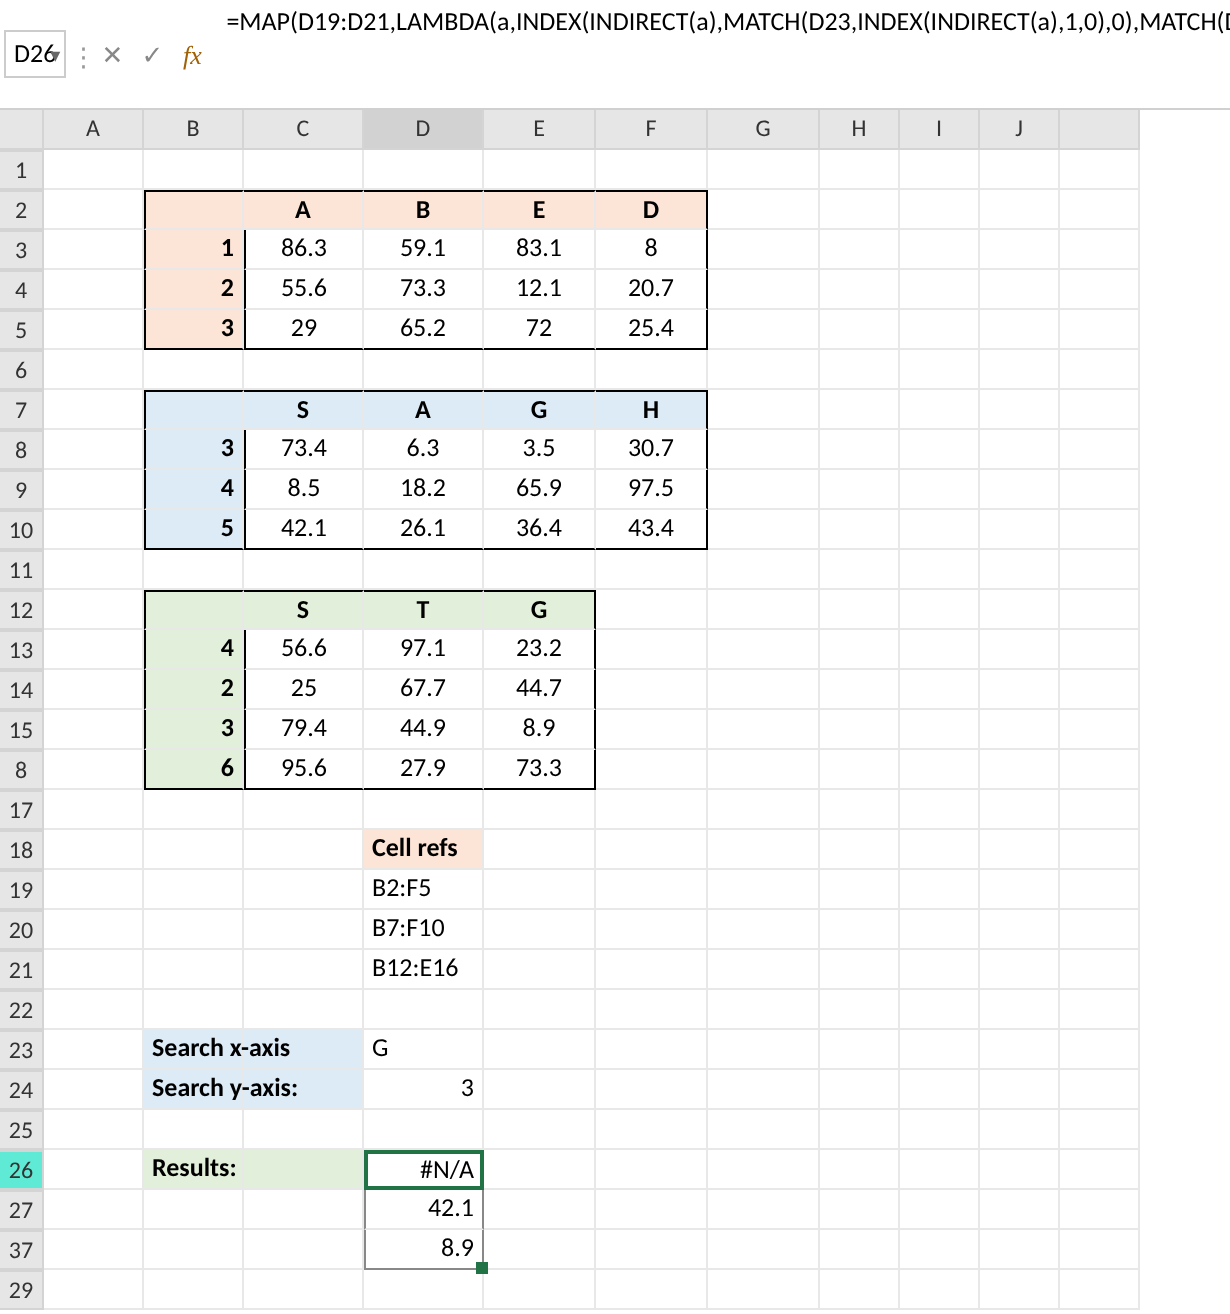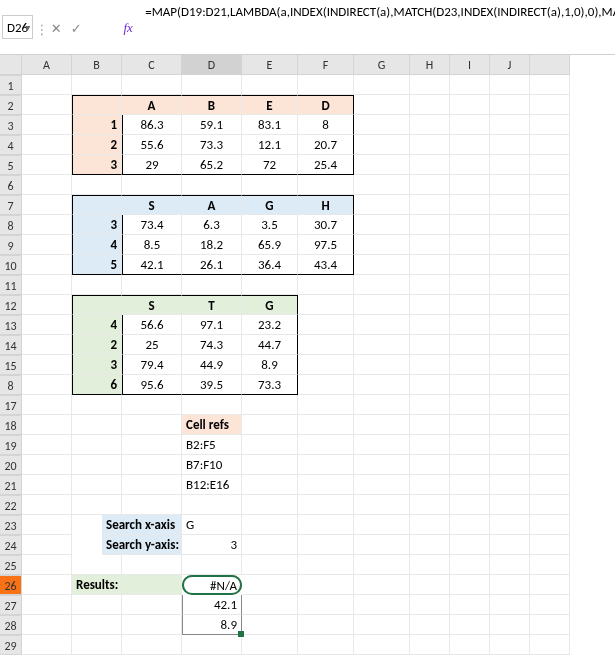--- a/index.html
+++ b/index.html
@@ -3,47 +3,47 @@
 <meta charset="utf-8">
 <style>
   * { box-sizing: border-box; margin: 0; padding: 0; }
   body { font-family: Calibri, Arial, sans-serif; font-size: 13px; background: #fff; color: #000; width: 615px; }
   .formula-bar { display: flex; align-items: center; border-bottom: 1px solid #d0d0d0; background: #fff; }
   .name-box { width: 76px; height: 24px; border: 1px solid #ccc; display: flex; align-items: center; padding: 0 4px; margin: 2px; background: #fff; position: relative; }
   .name-box .dd { position: absolute; right: 2px; font-size: 10px; color: #666; }
   .fb-sep { width: 10px; text-align: center; color: #999; padding-top: 4px; }
   .fb-btns { display: flex; gap: 2px; padding: 2px 2px 0 2px; }
   .fb-btn { width: 18px; height: 20px; display: flex; align-items: center; justify-content: center; color: #888; font-size: 13px; }
-  .fx { font-style: italic; font-family: 'Times New Roman', serif; color: #6d28d9; margin-left: 32px; }
+  .fx { font-style: italic; font-family: 'Times New Roman', serif; color: #a16207; }
   .formula-text { flex: 1; padding: 3px 6px; line-height: 1.4; font-size: 13px; min-height: 54px; }
   .grid { display: grid; grid-template-columns: 22px 50px 50px 60px 60px 56px 56px 56px 40px 40px 40px 40px; }
   .hdr { background: #e6e6e6; border: 1px solid #d4d4d4; border-top: none; text-align: center; font-size: 12px; color: #333; height: 20px; line-height: 20px; border-left: none; }
   .hdr:first-child { border-left: 1px solid #d4d4d4; }
   .hdr.sel { background: #d2d2d2; }
   .rowhdr { background: #e6e6e6; border: 1px solid #d4d4d4; border-left: none; text-align: center; font-size: 12px; color: #333; height: 20px; line-height: 20px; }
-  .rowhdr.sel { background: #f97316; }
+  .rowhdr.sel { background: #5eead4; }
   .corner { background: #e6e6e6; border: 1px solid #d4d4d4; border-top: none; border-left: none; height: 20px; }
   .cell { border-right: 1px solid #e8e8e8; border-bottom: 1px solid #e8e8e8; height: 20px; line-height: 20px; padding: 0 4px; overflow: visible; white-space: nowrap; }
   .right { text-align: right; }
   .center { text-align: center; }
   .bold { font-weight: bold; }
   .fill-peach { background: #fce4d6; }
   .fill-blue { background: #ddebf7; }
   .fill-green { background: #e2efda; }
   .b-top { border-top: 1px solid #000; }
   .b-bot { border-bottom: 1px solid #000; }
   .b-left { border-left: 1px solid #000; }
   .b-right { border-right: 1px solid #000; }
-  .active { outline: 2px solid #217346; outline-offset: -2px; position: relative; border-radius: 10px; }
+  .active { outline: 2px solid #217346; outline-offset: -2px; position: relative; }
   .res-box { border-left: 1px solid #888; border-right: 1px solid #888; }
   .res-box.first { border-top: 1px solid #888; }
   .res-box.last { border-bottom: 1px solid #888; position: relative; }
   .handle { position: absolute; right: -3px; bottom: -3px; width: 6px; height: 6px; background: #217346; }
   
-  .span { position: relative; margin-left: 30px; }
+  .span { position: relative; }
 </style>
 </head>
 <body>
 
 <div class="formula-bar">
   <div class="name-box">
     <span>D26</span>
     <span class="dd">▾</span>
   </div>
   <div class="fb-sep">⋮</div>
@@ -236,21 +236,21 @@
     <div class="cell"></div>
     <div class="cell"></div>
     <div class="cell"></div>
     <div class="cell"></div>
     <div class="cell"></div>
 
   <div class="rowhdr">14</div>
   <div class="cell"></div>
   <div class="cell fill-green b-left bold right">2</div>
   <div class="cell b-left center">25</div>
-  <div class="cell center">74.3</div>
+  <div class="cell center">67.7</div>
   <div class="cell b-right center">44.7</div>
   <div class="cell"></div>
     <div class="cell"></div>
     <div class="cell"></div>
     <div class="cell"></div>
     <div class="cell"></div>
     <div class="cell"></div>
 
   <div class="rowhdr">15</div>
   <div class="cell"></div>
@@ -262,21 +262,21 @@
     <div class="cell"></div>
     <div class="cell"></div>
     <div class="cell"></div>
     <div class="cell"></div>
     <div class="cell"></div>
 
   <div class="rowhdr">8</div>
   <div class="cell"></div>
   <div class="cell fill-green b-left b-bot bold right">6</div>
   <div class="cell b-left b-bot center">95.6</div>
-  <div class="cell b-bot center">39.5</div>
+  <div class="cell b-bot center">27.9</div>
   <div class="cell b-bot b-right center">73.3</div>
   <div class="cell"></div>
     <div class="cell"></div>
     <div class="cell"></div>
     <div class="cell"></div>
     <div class="cell"></div>
     <div class="cell"></div>
 
   <div class="rowhdr">17</div>
   <div class="cell"></div>
@@ -414,21 +414,21 @@
     <div class="cell"></div>
   <div class="cell right res-box">42.1</div>
   <div class="cell"></div>
     <div class="cell"></div>
     <div class="cell"></div>
     <div class="cell"></div>
     <div class="cell"></div>
     <div class="cell"></div>
     <div class="cell"></div>
 
-  <div class="rowhdr">28</div>
+  <div class="rowhdr">37</div>
   <div class="cell"></div>
     <div class="cell"></div>
     <div class="cell"></div>
   <div class="cell right res-box last"><span>8.9</span><div class="handle"></div></div>
   <div class="cell"></div>
     <div class="cell"></div>
     <div class="cell"></div>
     <div class="cell"></div>
     <div class="cell"></div>
     <div class="cell"></div>

